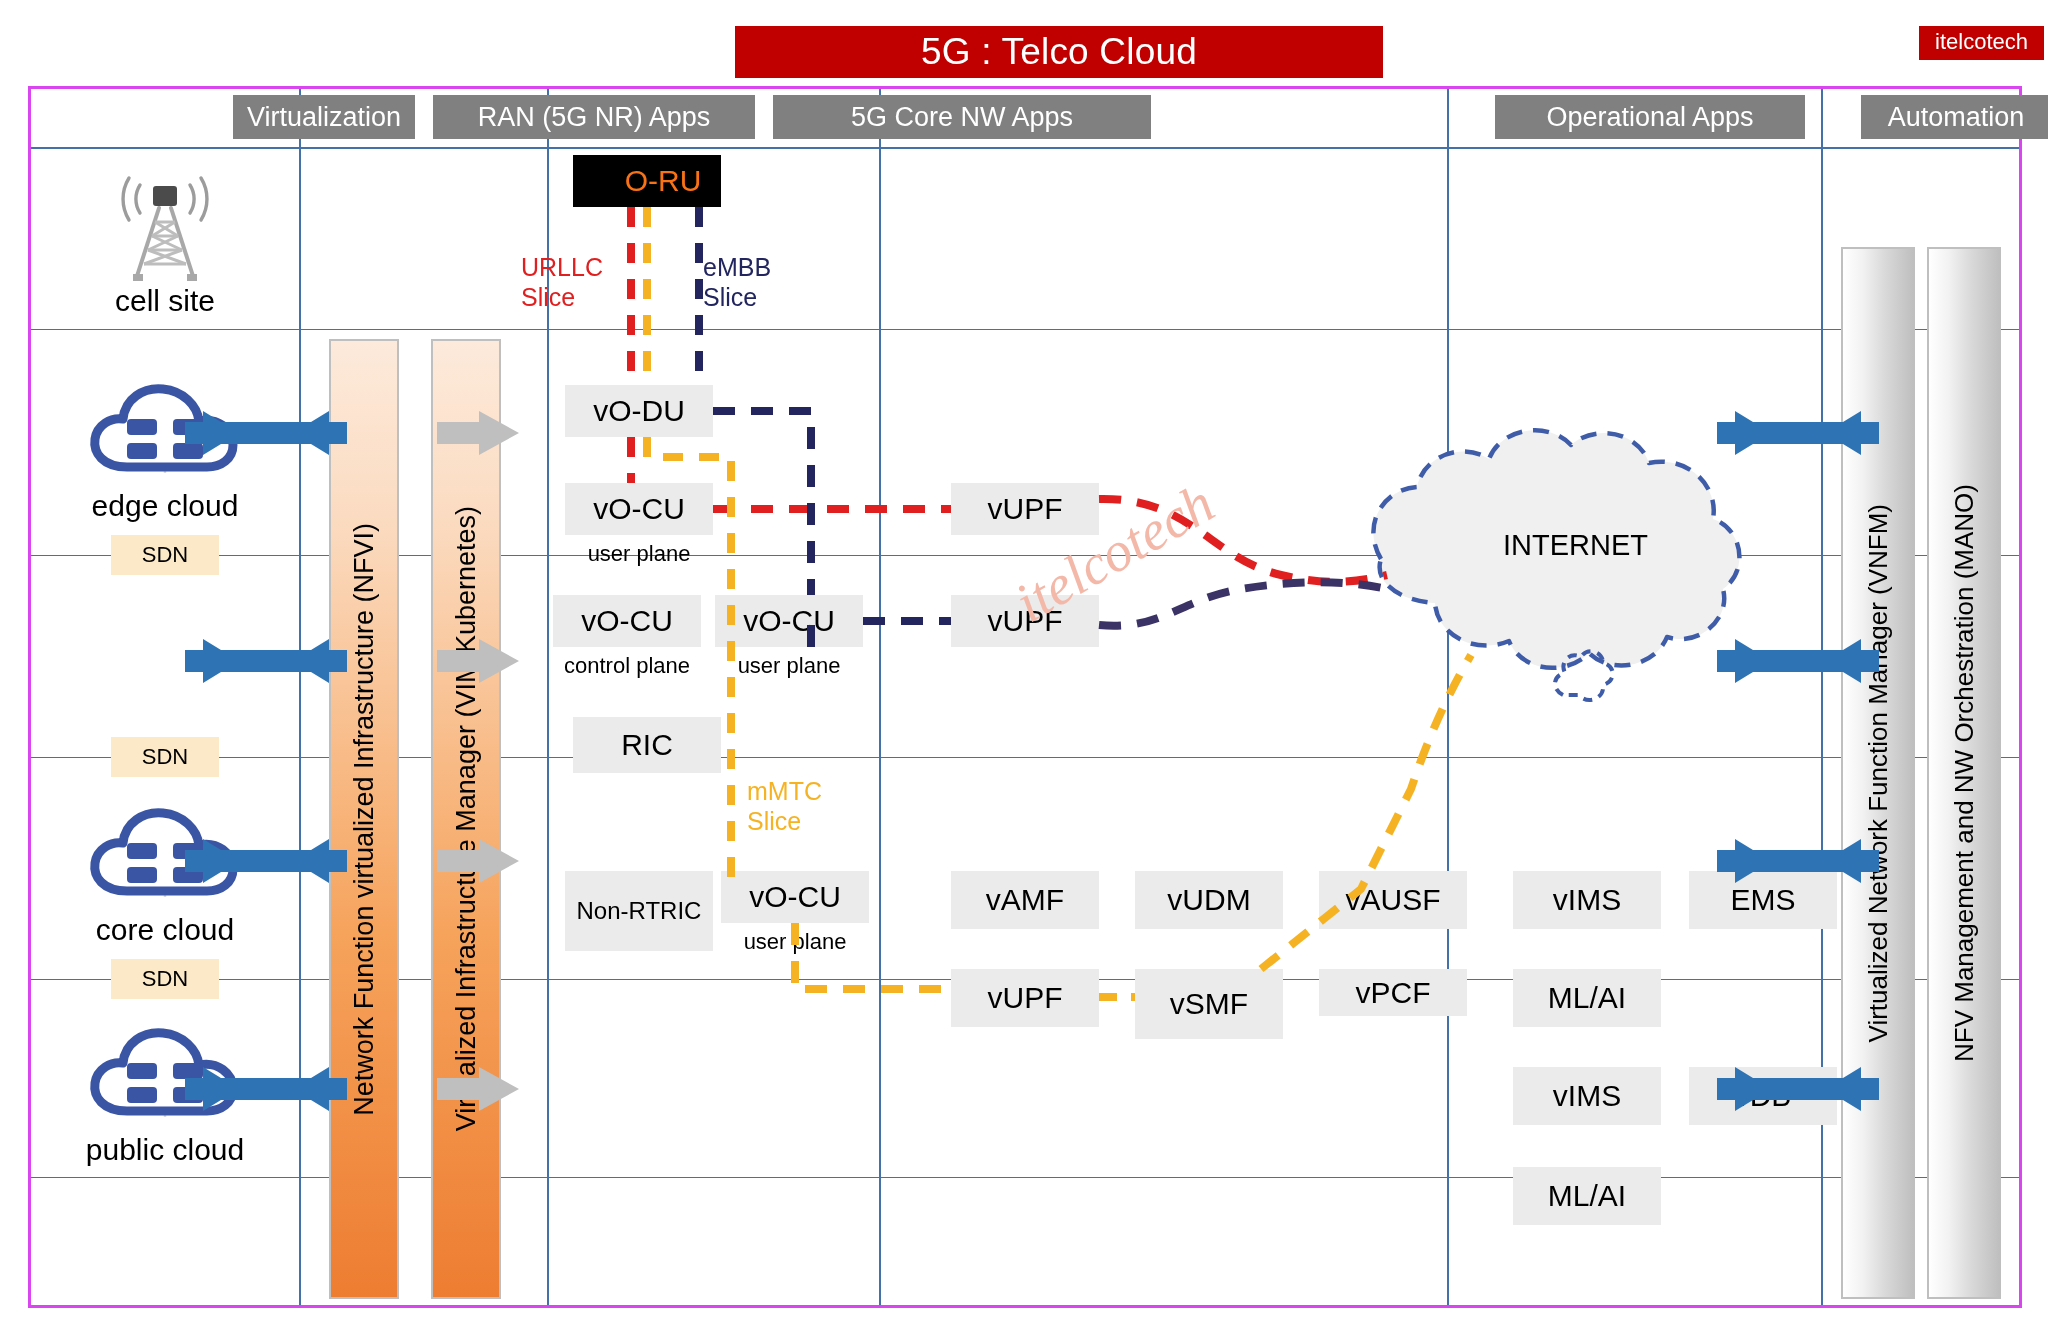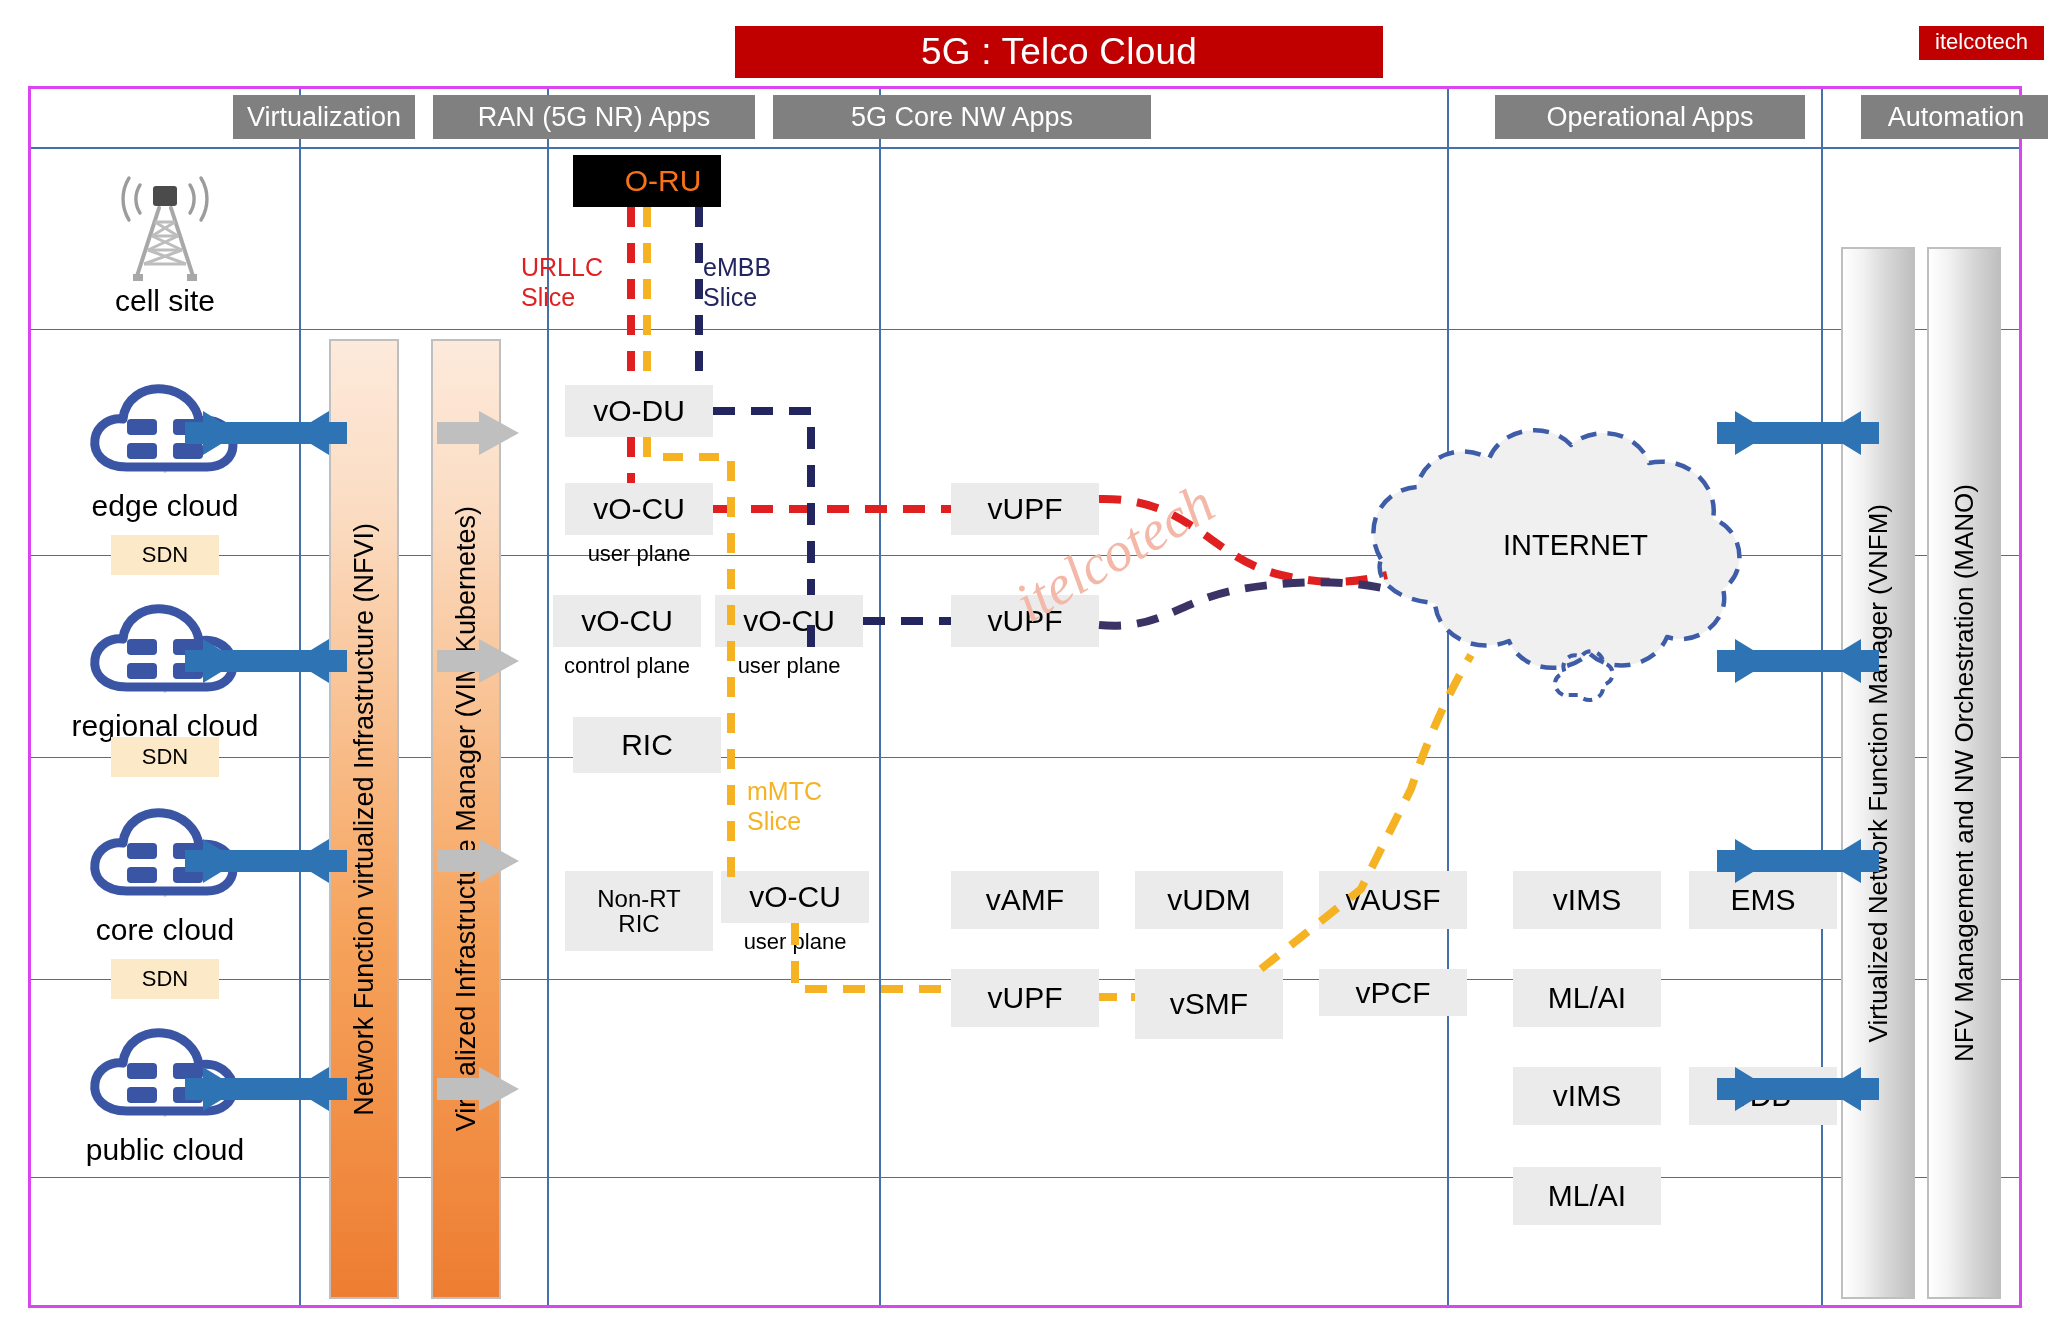--- a/index.html
+++ b/index.html
@@ -225,34 +225,20 @@
         <path d="M49 86 L87 100"></path>
           <path d="M83 86 L45 100"></path>
       </g>
       <rect x="34" y="110" width="10" height="7" fill="#a8a8a8"></rect>
       <rect x="88" y="110" width="10" height="7" fill="#a8a8a8"></rect>
     </svg>
     <div class="cloud-label">cell site</div>
   </div>
   <div class="sdn-chip" style="left:80px; top:446px;">SDN</div>
 
-  <div class="cloud-cell" style="left:4px; top:496px; height:168px;">
-    <svg width="164" height="112" viewBox="0 0 164 112">
-      <g stroke="#d9d9d9" stroke-width="2.5">
-          <path d="M82 20 L82 98"></path>
-          <path d="M20 62 L146 62"></path>
-        </g>
-      <path d="M44 92 C20 92 10 78 12 64 C14 50 28 42 40 44 C42 24 60 12 80 14 C100 16 114 30 116 46 C134 42 150 54 150 70 C150 84 138 92 124 92 Z" fill="#ffffff" stroke="#3B55A5" stroke-width="9" stroke-linejoin="round"></path>
-      <rect x="44" y="44" width="30" height="16" rx="4" fill="#3B55A5"></rect>
-      <rect x="90" y="44" width="30" height="16" rx="4" fill="#3B55A5"></rect>
-      <rect x="44" y="68" width="30" height="16" rx="4" fill="#3B55A5"></rect>
-      <rect x="90" y="68" width="30" height="16" rx="4" fill="#3B55A5"></rect>
-    </svg>
-    <div class="cloud-label">regional cloud</div>
-  </div>
   <div class="sdn-chip" style="left:80px; top:648px;">SDN</div>
 
   <div class="cloud-cell" style="left:4px; top:700px; height:168px;">
     <svg width="164" height="112" viewBox="0 0 164 112">
       <g stroke="#d9d9d9" stroke-width="2.5">
           <path d="M82 20 L82 98"></path>
           <path d="M20 62 L146 62"></path>
         </g>
       <path d="M44 92 C20 92 10 78 12 64 C14 50 28 42 40 44 C42 24 60 12 80 14 C100 16 114 30 116 46 C134 42 150 54 150 70 C150 84 138 92 124 92 Z" fill="#ffffff" stroke="#3B55A5" stroke-width="9" stroke-linejoin="round"></path>
       <rect x="44" y="44" width="30" height="16" rx="4" fill="#3B55A5"></rect>
@@ -301,21 +287,21 @@
   <div class="sublabel" style="left:534px; top:452px; width:148px;">user plane</div>
 
   <div class="fbox" style="left:522px; top:506px; width:148px; height:52px;">vO-CU</div>
   <div class="sublabel" style="left:510px; top:564px; width:172px;">control plane</div>
 
   <div class="fbox" style="left:684px; top:506px; width:148px; height:52px;">vO-CU</div>
   <div class="sublabel" style="left:684px; top:564px; width:148px;">user plane</div>
 
   <div class="fbox" style="left:542px; top:628px; width:148px; height:56px;">RIC</div>
 
-  <div class="fbox small" style="left:534px; top:782px; width:148px; height:80px; flex-direction:column;">
+  <div class="fbox small" style="left:534px; top:782px; width:148px; height:80px; flex-direction:row;">
     <span>Non-RT</span>
     <span>RIC</span>
   </div>
 
   <div class="fbox" style="left:690px; top:782px; width:148px; height:52px;">vO-CU</div>
   <div class="sublabel" style="left:690px; top:840px; width:148px;">user plane</div>
 
   <div class="slice-label slice-urllc" style="left:490px; top:164px;">
     <div>URLLC</div>
     <div>Slice</div>

